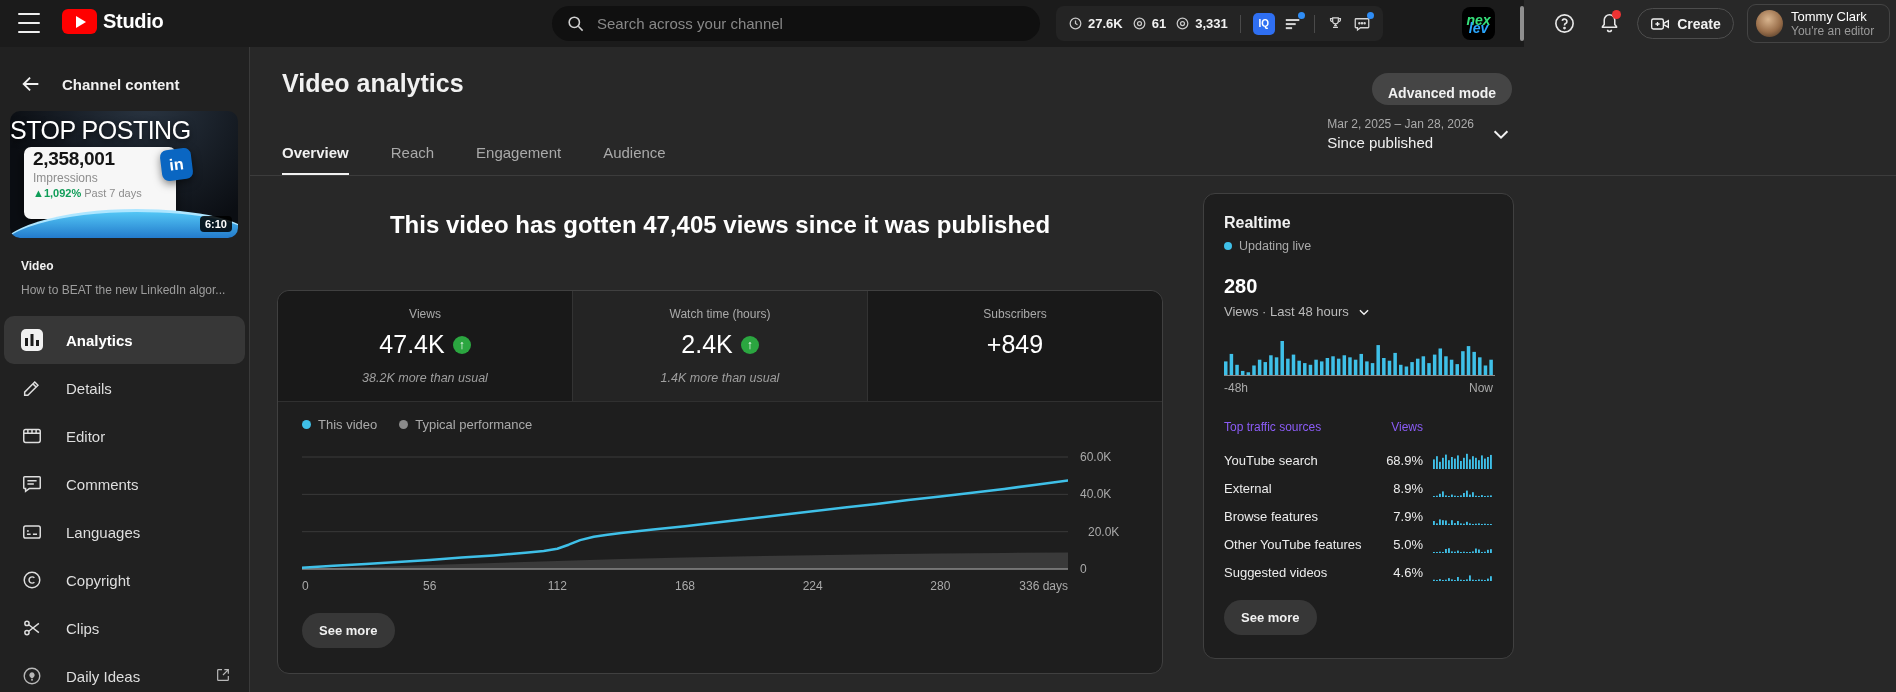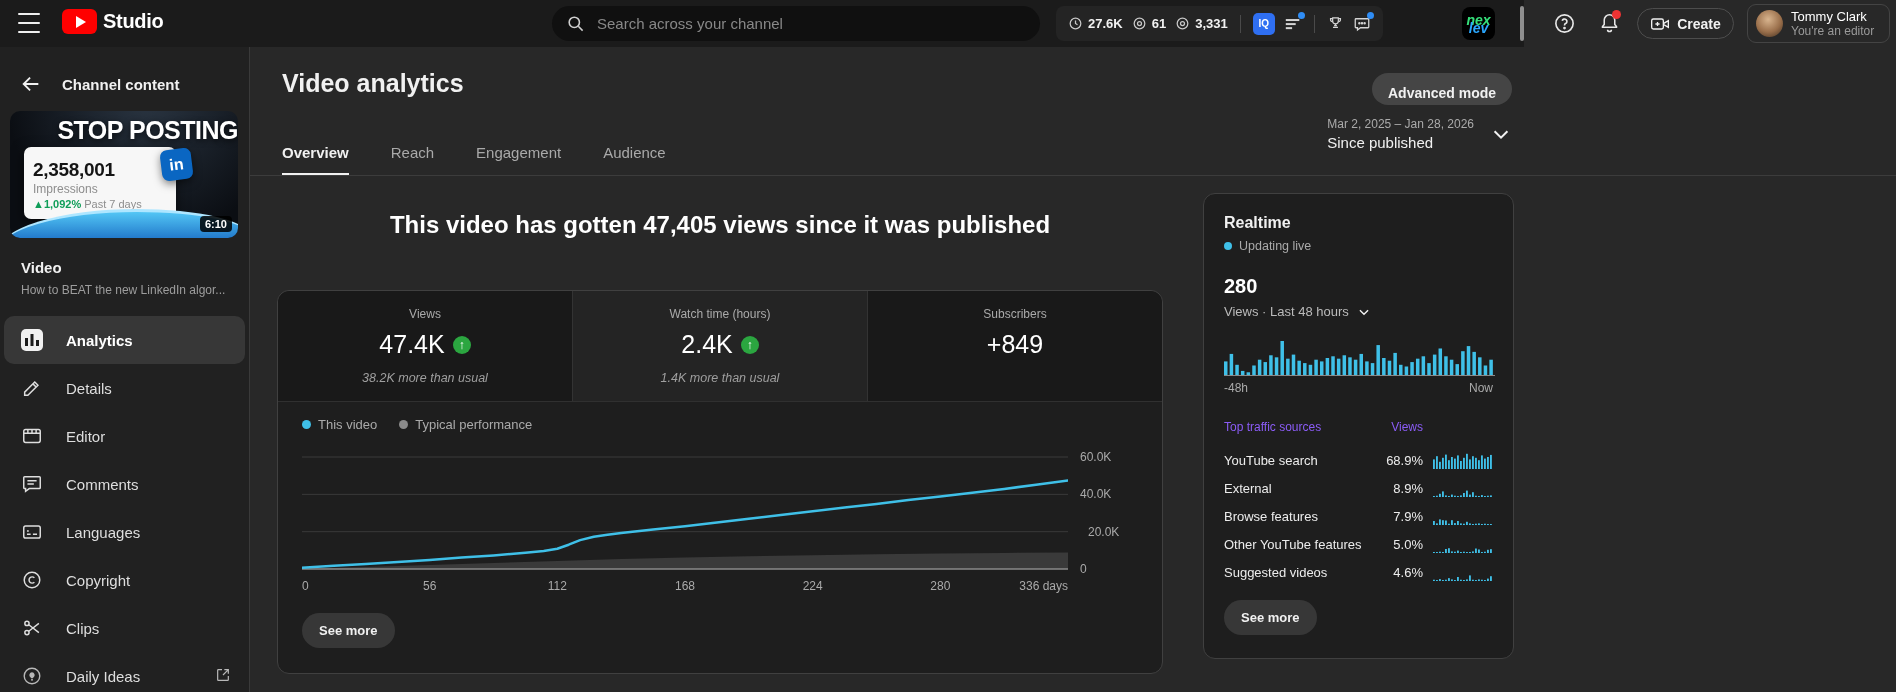--- a/index.html
+++ b/index.html
@@ -33,30 +33,30 @@
   .userchip{position:absolute;left:1747px;top:4px;width:143px;height:39px;border:1px solid #444;border-radius:9px;display:flex;align-items:center;gap:8px;padding:0 8px;box-sizing:border-box;cursor:pointer}
   .avatar{width:27px;height:27px;border-radius:50%;background:radial-gradient(circle at 45% 35%,#d8b48e 0%,#9a6f4b 55%,#3c2b1d 100%);flex:none}
   .uname{font-size:13px;color:#fff;line-height:15px;white-space:nowrap}
   .urole{font-size:12px;color:#9a9a9a;line-height:14px;white-space:nowrap}
   .scrollthumb{position:absolute;right:0;top:6px;width:4px;height:35px;background:#8f8f8f;border-radius:2px}
   
   .sidebar{position:absolute;left:0;top:47px;width:250px;bottom:0;background:#212121;border-right:1px solid #3a3a3a;box-sizing:border-box}
   .backrow{position:absolute;left:20px;top:26px;display:flex;align-items:center;gap:20px;cursor:pointer}
   .backrow .lbl{font-size:15px;font-weight:600;color:#f1f1f1}
   .thumb{position:absolute;left:10px;top:64px;width:228px;height:127px;border-radius:10px;overflow:hidden;background:radial-gradient(ellipse at 60% -10%,#2a3542 0%,#0b0e13 72%);cursor:pointer}
-  .thumb-head{position:absolute;left:0;right:0;top:5px;text-align:right;font-size:25px;font-weight:700;letter-spacing:-0.5px;color:#fff;text-shadow:0 2px 6px rgba(0,0,0,.7);white-space:nowrap}
-  .thumb-card{position:absolute;left:14px;top:36px;width:152px;height:72px;background:#f7f7f7;border-radius:7px;padding:12px 9px;box-sizing:border-box;box-shadow:0 4px 14px rgba(0,0,0,.55)}
+  .thumb-head{position:absolute;left:0;right:0;top:5px;text-align:left;font-size:25px;font-weight:400;letter-spacing:-0.5px;color:#fff;text-shadow:0 2px 6px rgba(0,0,0,.7);white-space:nowrap}
+  .thumb-card{position:absolute;left:14px;top:36px;width:152px;height:72px;background:#f7f7f7;border-radius:7px;padding:1px 9px;box-sizing:border-box;box-shadow:0 4px 14px rgba(0,0,0,.55)}
   .thumb-metric{font-size:19px;font-weight:800;color:#151515;letter-spacing:-0.3px}
   .thumb-sub{font-size:12px;color:#8d8d8d;margin-top:1px}
   .thumb-delta{font-size:11px;margin-top:2px;color:#8d8d8d}
   .thumb-delta b{color:#0f9d58;font-weight:800}
   .li-badge{position:absolute;right:-16px;top:2px;width:31px;height:31px;background:#0a66c2;border-radius:7px;color:#fff;font-weight:800;font-size:16px;display:flex;align-items:center;justify-content:center;transform:rotate(-7deg);box-shadow:0 3px 8px rgba(0,0,0,.5)}
   .thumb-wave{position:absolute;left:-12px;right:-12px;bottom:-16px;height:42px;background:linear-gradient(180deg,#53c6f5 0%,#1565c0 80%);border-radius:55% 45% 0 0/95% 60% 0 0;border-top:3px solid #aee6ff}
   .duration{position:absolute;right:6px;bottom:6px;background:rgba(0,0,0,.85);color:#fff;font-size:11px;font-weight:700;padding:2px 5px;border-radius:4px}
-  .sb-title{position:absolute;left:21px;top:212px;font-size:15px;font-weight:700;color:#f1f1f1}
+  .sb-title{position:absolute;left:21px;top:212px;font-size:12px;font-weight:700;color:#f1f1f1}
   .sb-sub{position:absolute;left:21px;top:236px;font-size:12px;color:#9d9d9d;width:210px;white-space:nowrap;overflow:hidden}
   .menu{position:absolute;left:0;top:269px;right:0}
   .mi{position:relative;height:48px;display:flex;align-items:center;padding-left:20px;gap:22px;cursor:pointer;color:#dedede;font-size:15px}
   .mi.active{background:#373737;border-radius:10px;margin:0 4px;padding-left:16px;color:#fff;font-weight:700}
   .mi .ic{width:24px;display:flex;justify-content:center;flex:none}
   .icon-tile{width:22px;height:22px;background:#f1f1f1;border-radius:5px;display:flex;align-items:center;justify-content:center}
   .mi .ext{position:absolute;right:18px;top:15px}
   
   .main{position:absolute;left:250px;top:47px;right:0;bottom:0}
   .page-title{position:absolute;left:32px;top:22px;font-size:25px;font-weight:600;color:#f1f1f1}

